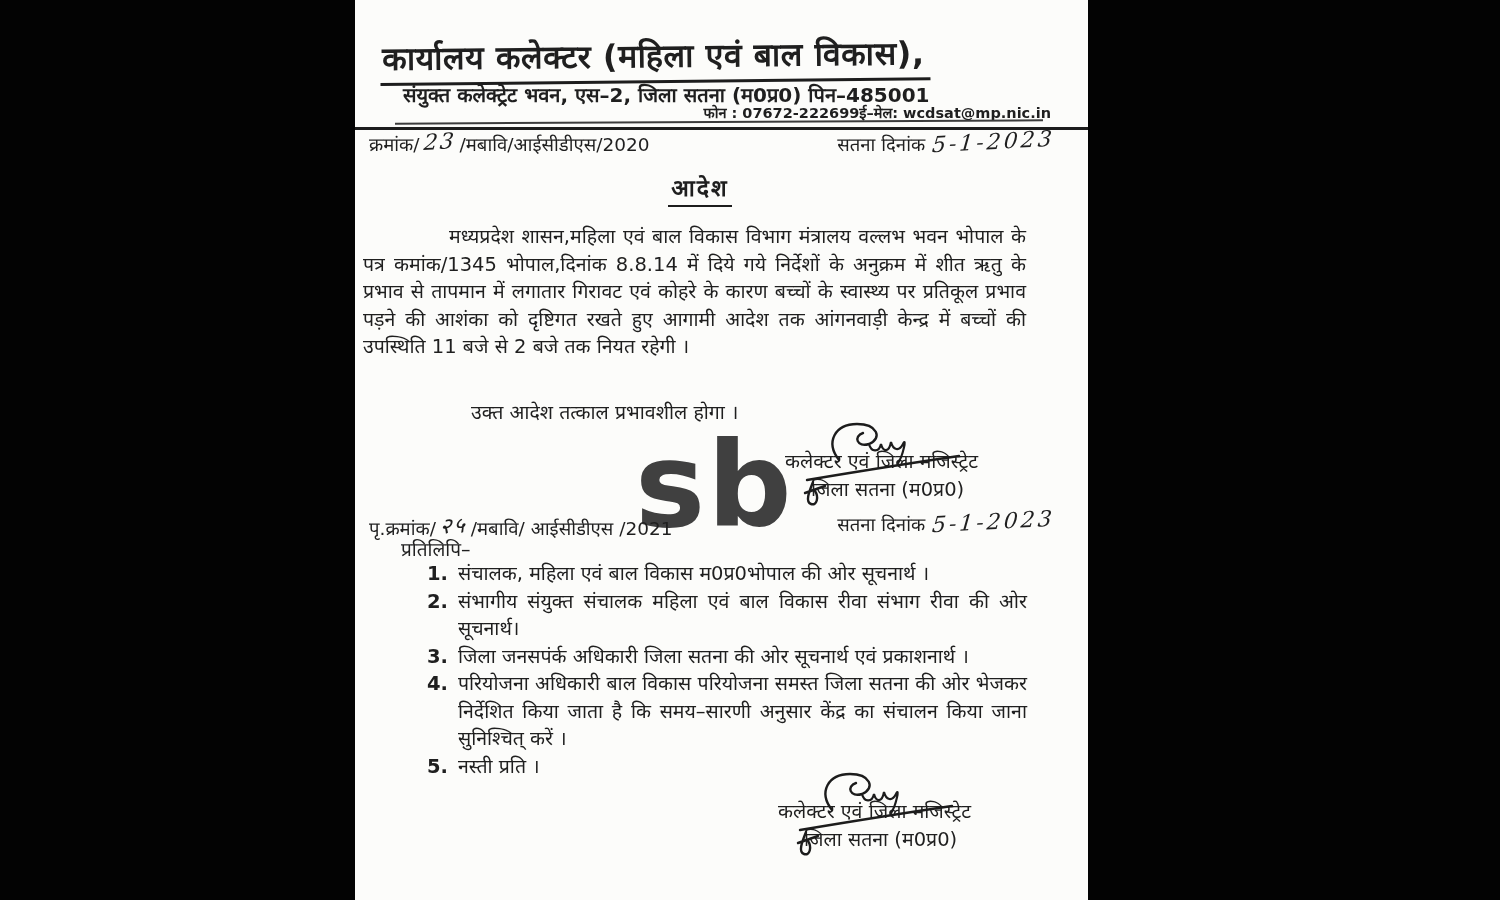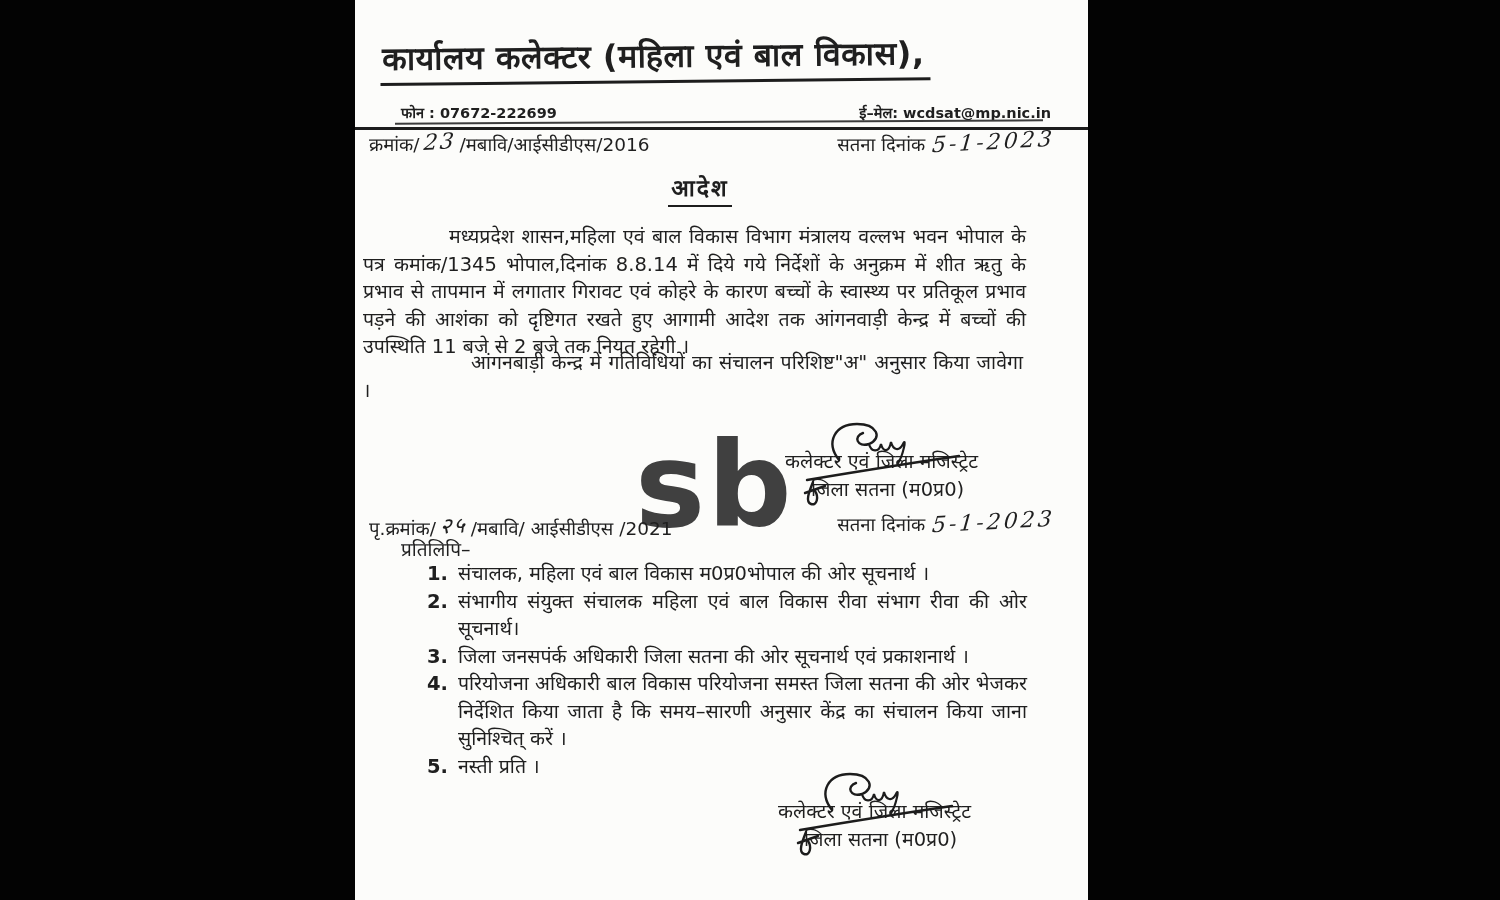--- a/index.html
+++ b/index.html
@@ -22,21 +22,21 @@
   .layer { position:absolute; z-index:1; }
 
   
   .office-title {
     left:25px; top:36px; font-size:32px; font-weight:bold; white-space:nowrap;
     border-bottom:3px solid #1d1d1d; padding:0 6px 4px 2px;
     transform:rotate(-0.6deg); transform-origin:left top; letter-spacing:0.5px;
   }
   .office-address { left:48px; top:81px; font-size:20px; font-weight:bold; white-space:nowrap; }
   .contact-row {
-    left:46px; top:102px; width:650px; display:flex; justify-content:space-between;
+    left:46px; top:102px; width:650px; display:flex; justify-content:flex-end;
     font-size:14.5px; font-weight:bold;
   }
   .rule-thin  { left:40px; top:121px; width:648px; height:2px; background:#3c3c3c; transform:rotate(-0.3deg); }
   .rule-thick { left:0;  top:127px; width:733px; height:3px; background:#1d1d1d; }
 
   
   .ref-row { left:14px; width:690px; display:flex; justify-content:space-between; font-size:18.5px; }
   .ref-top { top:131px; }
   .ref-bottom { top:511px; }
   .hand {
@@ -74,44 +74,45 @@
 </style>
 </head>
 <body>
 
 <div class="stage">
   <div class="document">
 
     <div class="watermark">sb</div>
 
     <div class="layer office-title">कार्यालय कलेक्टर (महिला एवं बाल विकास),</div>
+    <div class="layer office-address">संयुक्त कलेक्ट्रेट भवन, एस–2, जिला सतना (म0प्र0) पिन–485001</div>
     <div class="layer contact-row">
       <span>फोन : 07672-222699</span>
       <span>
         <span>ई–मेल:</span>
         <span>wcdsat@mp.nic.in</span>
       </span>
     </div>
     <div class="layer rule-thin"></div>
     <div class="layer rule-thick"></div>
 
     <div class="layer ref-row ref-top">
       <div>
-        <span>क्रमांक/</span><span class="hand">23</span><span>/मबावि/आईसीडीएस/2016</span>
+        <span>क्रमांक/</span><span class="hand">23</span><span>/मबावि/आईसीडीएस/2020</span>
       </div>
       <div>
         <span>सतना दिनांक</span><span class="hand date">5-1-2023</span>
       </div>
     </div>
 
     <div class="layer order-heading">
       <span>आदेश</span>
     </div>
     <p class="layer para p1">मध्यप्रदेश शासन,महिला एवं बाल विकास विभाग मंत्रालय वल्लभ भवन भोपाल के पत्र कमांक/1345 भोपाल,दिनांक 8.8.14 में दिये गये निर्देशों के अनुक्रम में शीत ऋतु के प्रभाव से तापमान में लगातार गिरावट एवं कोहरे के कारण बच्चों के स्वास्थ्य पर प्रतिकूल प्रभाव पड़ने की आशंका को दृष्टिगत रखते हुए आगामी आदेश तक आंगनवाड़ी केन्द्र में बच्चों की उपस्थिति 11 बजे से 2 बजे तक नियत रहेगी ।</p>
-    <p class="layer para p2">आंगनबाड़ी केन्द्र में गतिविधियों का संचालन परिशिष्ट"अ" अनुसार किया जावेगा ।</p>
+    <p class="layer para p3">उक्त आदेश तत्काल प्रभावशील होगा ।</p>
 
     <div class="layer sig sig1">
       <svg class="scribble" viewBox="0 0 176 96" fill="none">
         <path d="M40 44 C26 26 36 8 58 8 C78 8 84 22 70 28 C58 32 54 20 64 17" stroke="#1c1c1c" stroke-width="2.4" stroke-linecap="round"></path>
         <path d="M70 28 C72 36 80 37 82 28 C84 36 90 37 92 26 C94 34 100 36 104 28 C108 20 104 40 99 47" stroke="#1c1c1c" stroke-width="2.2" stroke-linecap="round"></path>
         <path d="M8 64 C50 57 112 47 160 40" stroke="#1c1c1c" stroke-width="2.4" stroke-linecap="round"></path>
         <path d="M14 66 C10 76 6 86 12 88 C18 90 20 81 16 75 M6 77 L26 70" stroke="#1c1c1c" stroke-width="2.4" stroke-linecap="round"></path>
       </svg>
       <div class="sig-l1">कलेक्टर एवं जिला मजिस्ट्रेट</div>
       <div class="sig-l2">जिला सतना (म0प्र0)</div>

